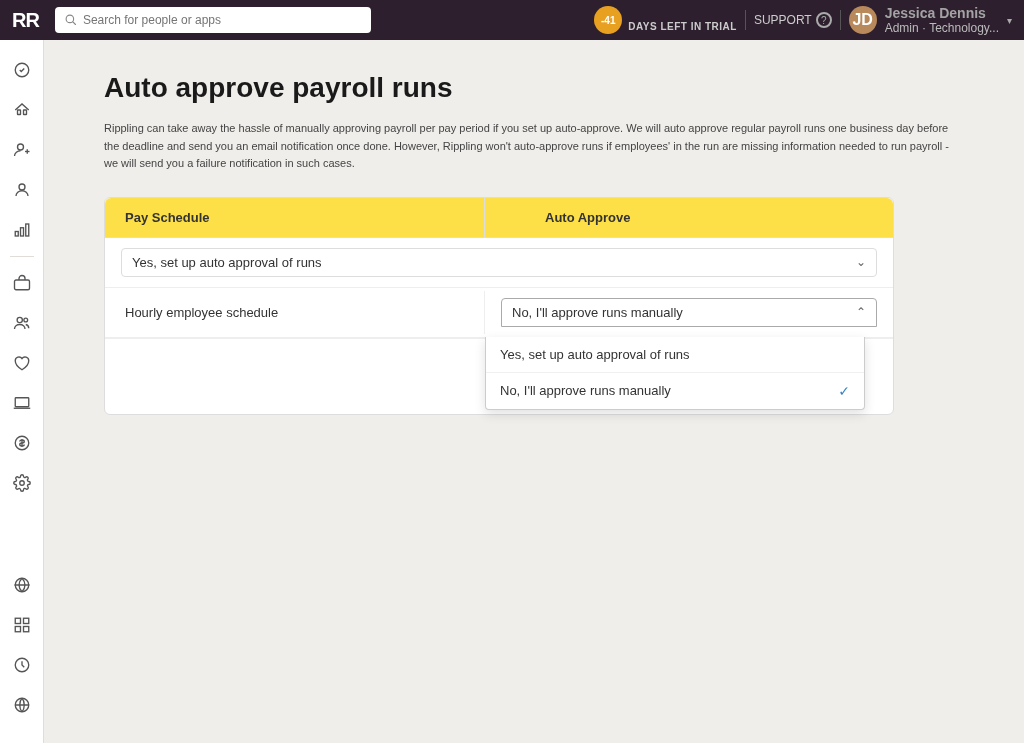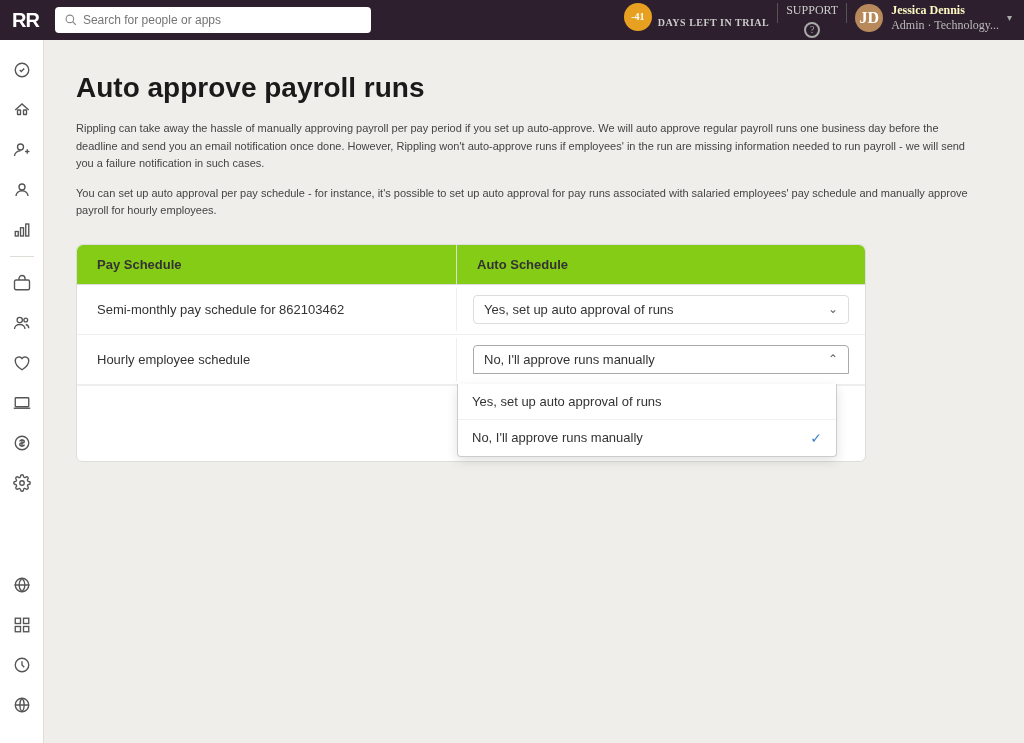--- a/index.html
+++ b/index.html
@@ -38,24 +38,23 @@
       outline: none;
       font-size: 12px;
       color: #555;
       width: 100%;
       background: transparent;
     }
     .search-icon-svg { color: #888; flex-shrink: 0; }
     .topnav-right {
       margin-left: auto;
       display: flex;
-      align-items: flex-start;
+      align-items: center;
       gap: 8px;
       color: #fff;
-      font-family: Liberation Serif, serif;
     }
     .trial-badge {
       display: flex;
       align-items: center;
       gap: 6px;
       font-size: 11px;
       color: #fff;
     }
     .trial-number {
       background: #e8a020;
@@ -71,42 +70,41 @@
     }
     .trial-text { font-size: 10px; font-weight: 600; letter-spacing: 0.5px; text-transform: uppercase; color: #ccc; margin-top: 12px; }
     .divider-v { width: 1px; height: 20px; background: #555; }
     .support-btn {
       display: flex;
       align-items: center;
       gap: 4px;
       font-size: 12px;
       color: #ccc;
       cursor: pointer;
-      flex-direction: column;
     }
     .help-circle {
       width: 16px; height: 16px; border: 2px solid #aaa; border-radius: 50%;
       display: flex; align-items: center; justify-content: center;
       font-size: 10px; color: #aaa;
     }
     .user-info {
       display: flex;
       align-items: center;
       gap: 8px;
       cursor: pointer;
     }
     .avatar {
       width: 28px; height: 28px; border-radius: 50%;
       background: #b8895a;
       display: flex; align-items: center; justify-content: center;
       font-size: 16px; color: #fff; font-weight: 600;
       overflow: hidden;
     }
     .user-details { display: flex; flex-direction: column; }
-    .user-name { font-size: 12px; color: #fef9c3; font-weight: 600; }
+    .user-name { font-size: 14px; color: #a3a3a3; font-weight: 600; }
     .user-role { font-size: 12px; color: #bbb; }
     .chevron-down { font-size: 10px; color: #aaa; }
 
     
     .main-layout {
       display: flex;
       flex: 1;
     }
 
     
@@ -136,21 +134,21 @@
       display: flex;
       flex-direction: column;
       align-items: center;
       gap: 4px;
       padding-bottom: 8px;
     }
 
     
     .content {
       flex: 1;
-      padding: 32px 32px;
+      padding: 32px 60px;
       overflow-y: auto;
     }
     .page-title {
       font-size: 28px;
       font-weight: 700;
       color: #1a1a1a;
       margin-bottom: 16px;
     }
     .description {
       font-size: 11px;
@@ -167,22 +165,23 @@
       background: #fff;
       border: 1px solid #ddd;
       border-radius: 6px;
       max-width: 790px;
       overflow: visible;
       position: relative;
     }
     .table-header {
       display: flex;
       border-bottom: 1px solid #ddd;
-      background: #84cc16;
+      background: #fde047;
       border-radius: 6px 6px 0 0;
+      gap: 40px;
     }
     .col-schedule {
       flex: 0 0 380px;
       padding: 12px 20px;
       font-size: 13px;
       font-weight: 600;
       color: #333;
       border-right: 1px solid #ddd;
     }
     .col-approve {
@@ -433,30 +432,28 @@
             <circle cx="12" cy="12" r="9"></circle>
             <path d="M12 3c0 0-3 3-3 9s3 9 3 9M12 3c0 0 3 3 3 9s-3 9-3 9M3 12h18"></path>
           </svg>
       </div>
     </div>
   </aside>
 
   <main class="content">
     <h1 class="page-title">Auto approve payroll runs</h1>
     <p class="description">Rippling can take away the hassle of manually approving payroll per pay period if you set up auto-approve. We will auto approve regular payroll runs one business day before the deadline and send you an email notification once done. However, Rippling won't auto-approve runs if employees' in the run are missing information needed to run payroll - we will send you a failure notification in such cases.</p>
-    <p class="description">You can set up auto approval per pay schedule - for instance, it's possible to set up auto approval for pay runs associated with salaried employees' pay schedule and manually approve payroll for hourly employees.</p>
 
     <div class="table-container">
       <div class="table-header">
         <div class="col-schedule">Pay Schedule</div>
-        <div class="col-approve">Auto Schedule</div>
+        <div class="col-approve">Auto Approve</div>
       </div>
 
       <div class="table-row">
-        <div class="cell-schedule">Semi-monthly pay schedule for 862103462</div>
         <div class="cell-approve">
           <div class="dropdown-trigger">
             <span>Yes, set up auto approval of runs</span>
             <span class="dropdown-arrow">⌄</span>
           </div>
         </div>
       </div>
 
       <div class="table-row row-with-dropdown" style="position:relative;align-items:center;">
         <div class="cell-schedule">Hourly employee schedule</div>

